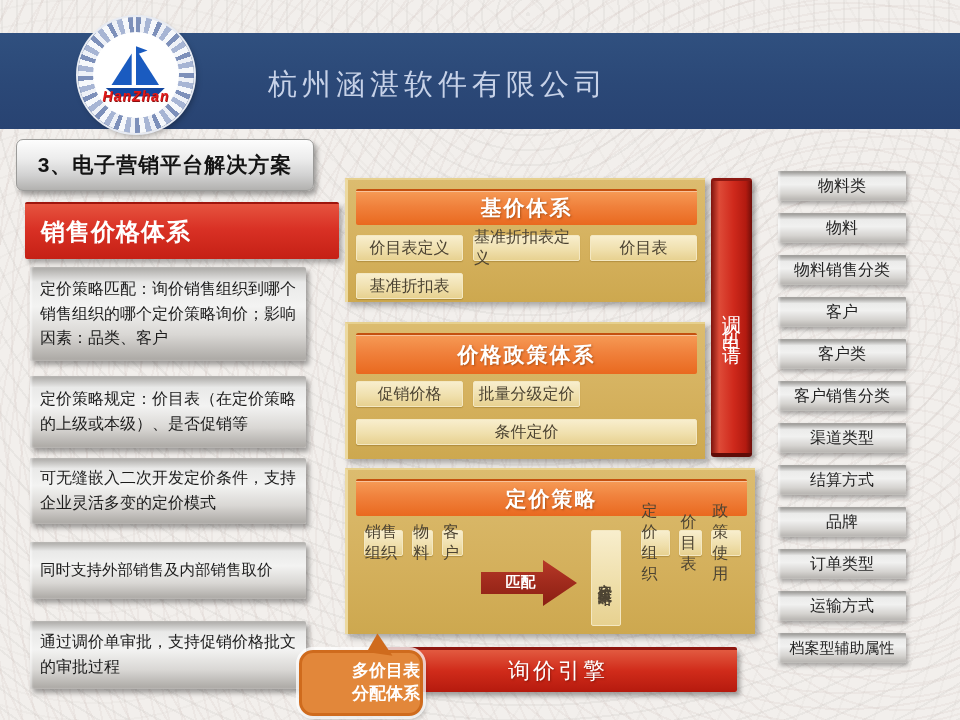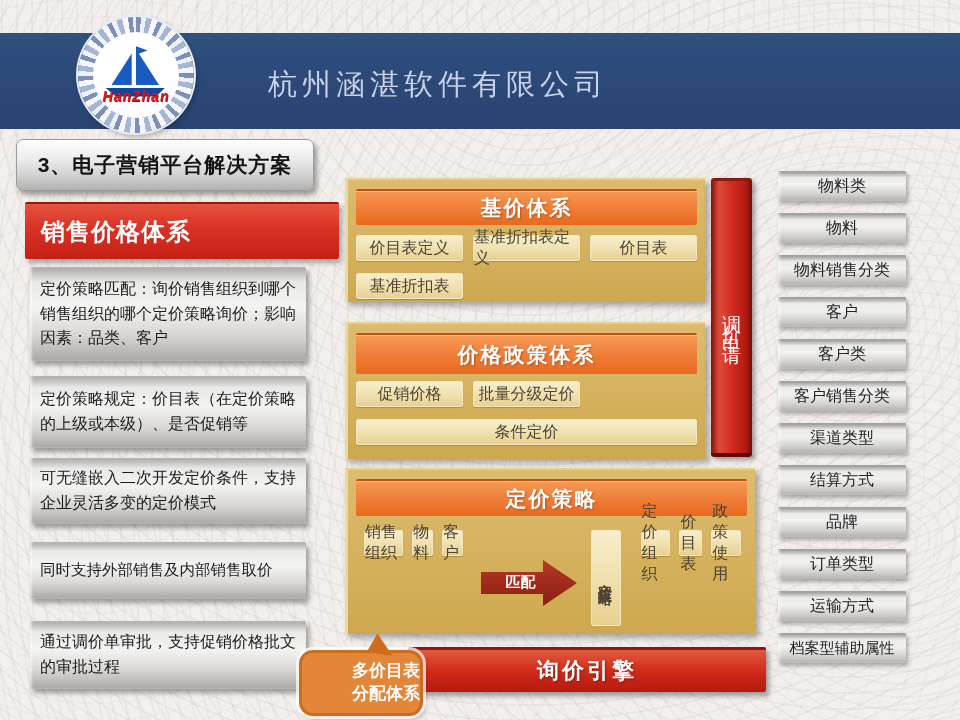--- a/index.html
+++ b/index.html
@@ -107,25 +107,25 @@
   .right-col { left:778px; top:171px; width:128px; display:flex;
     flex-direction:column; gap:12px; }
   .rbtn { height:30px; border-radius:1px;
     background:linear-gradient(180deg,#8f8d8a 0%,#ebebea 22%,#f1f1f0 45%,#d6d4d1 75%,#b3b0ac 100%);
     box-shadow:2px 3px 4px rgba(0,0,0,0.3), inset 2px 0 2px rgba(255,255,255,0.5);
     display:flex; align-items:center; justify-content:center;
     font-size:16px; color:#242424; }
   .rbtn.small { font-size:15px; }
 
   
-  .engine-bar { left:408px; top:647px; width:358px; height:45px; border-radius:2px;
+  .engine-bar { left:379px; top:647px; width:358px; height:45px; border-radius:2px;
     background:linear-gradient(180deg,#e25a40 0%,#d02b1a 50%,#b51a0e 100%);
     border-top:3px solid #8f1710; box-shadow:3px 4px 5px rgba(0,0,0,0.35);
     display:flex; align-items:center; justify-content:center;
-    font-size:22px; font-weight:bold; color:#ffffff; letter-spacing:3px;
+    font-size:22px; font-weight:normal; color:#ffffff; letter-spacing:3px;
     text-shadow:1px 1px 2px rgba(90,10,0,0.5); }
   .bubble { left:299px; top:650px; width:124px; height:66px; border-radius:14px;
     background:#e2873a; border:3px solid #cf6b1d;
     box-shadow:0 0 0 3px rgba(255,255,255,0.75), 2px 3px 5px rgba(0,0,0,0.3);
     display:flex; flex-direction:column; align-items:flex-end; justify-content:center;
     font-size:17px; font-weight:bold; color:#ffffff; line-height:1.35; z-index:5; }
   .bubble-tail { position:absolute; left:66px; top:-19px; width:0; height:0;
     border-left:8px solid transparent; border-right:18px solid transparent;
     border-bottom:20px solid #cf6b1d; transform:rotate(8deg); }
 </style>

